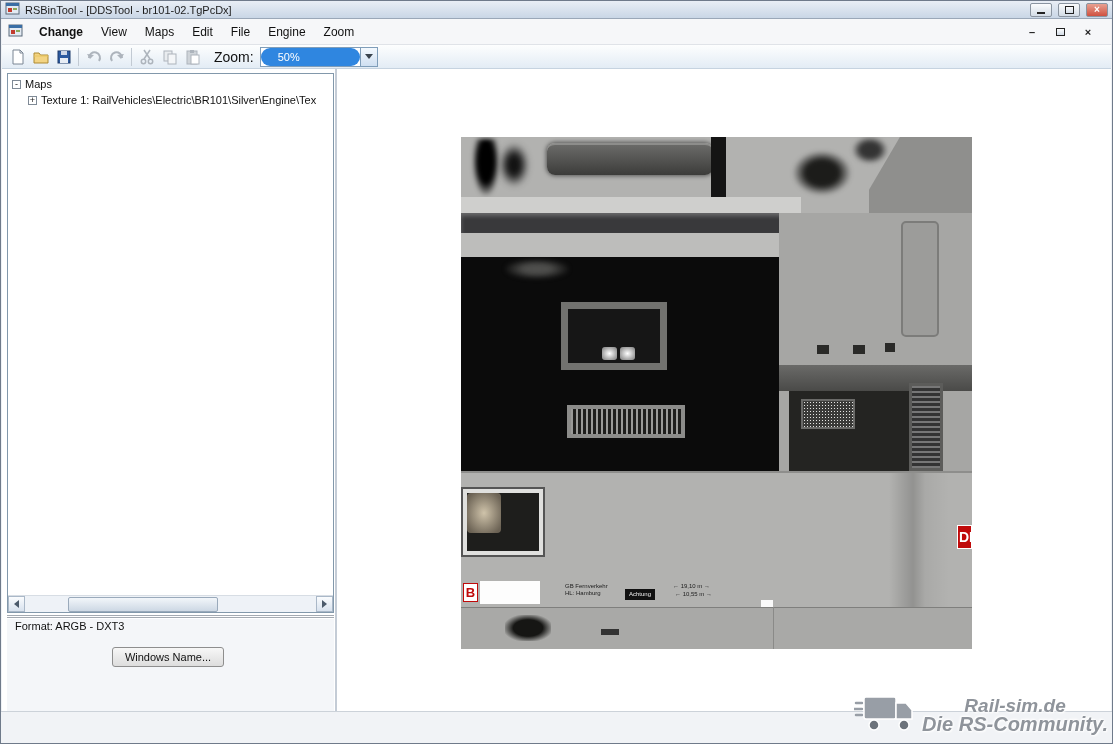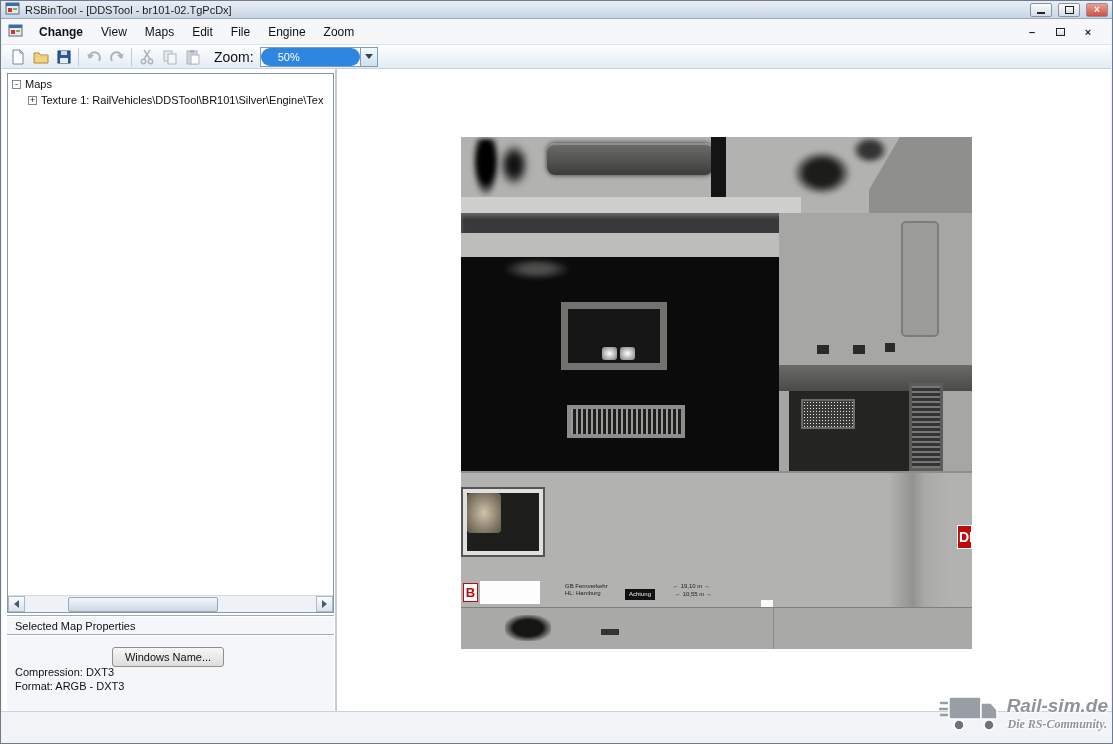--- a/index.html
+++ b/index.html
@@ -84,21 +84,21 @@
   .txt-tiny { font-size:6px; line-height:7px; color:#1c1c1c; transform-origin:0 0; }
 
   
   .statusbar { position:absolute; left:0; right:0; bottom:0; height:32px; background:#f1f3f6; border-top:1px solid #ccd2d9; }
 
   
   .watermark { position:absolute; right:4px; bottom:6px; display:flex; align-items:center; gap:4px; z-index:50; }
   .wm-text { text-align:center; font-style:italic; font-weight:bold; color:#8f949b;
     text-shadow:0 0 2px #fff, 0 0 4px #fff, 1px 1px 2px #fff, -1px -1px 2px #fff; }
   .wm-line1 { font-size:19px; line-height:19px; }
-  .wm-line2 { font-size:12px; line-height:18px;font-family:Liberation Serif, serif; }
+  .wm-line2 { font-size:20px; line-height:18px; }
 </style>
 </head>
 <body>
 
 <div class="window">
 
   <div class="titlebar">
     <span>
       <svg width="16" height="16" viewBox="0 0 16 16">
           <rect x="1" y="2" width="13" height="11" fill="#e3eaf2" stroke="#5a6a7a"></rect>
@@ -212,39 +212,37 @@
 
   <div class="content">
 
     <div class="tree-panel">
       <div class="tree-row" style="margin-top:2px;">
         <span class="tgl">-</span>
         <span class="tree-label">Maps</span>
       </div>
       <div class="tree-row child">
         <span class="tgl">+</span>
-        <span class="tree-label">Texture 1: RailVehicles\DDSTool\BR101\Silver\Engine\Tex</span>
+        <span class="tree-label">Texture 1: RailVehicles\Electric\BR101\Silver\Engine\Tex</span>
       </div>
       <div class="hscroll">
         <span class="sbtn">
             <span class="tri-l"></span>
           </span>
         <span class="sthumb"></span>
         <span class="sbtn right">
             <span class="tri-r"></span>
           </span>
       </div>
     </div>
 
     <div class="props">
       <div class="groove"></div>
-      <div class="props-header">Selected Map Properties</div>
       <div class="groove"></div>
       <button class="cn-btn">Windows Name...</button>
-      <div class="prop-line first">Compression: DXT3</div>
       <div class="prop-line">Format: ARGB - DXT3</div>
     </div>
 
     <div class="vsplit"></div>
 
     <div class="main">
       <div class="texture">
 
         <div style="left:12px;top:2px;width:26px;height:56px;background:radial-gradient(ellipse at 50% 40%, #000 0%, #000 45%, transparent 75%);filter:blur(2px);"></div>
         <div style="left:38px;top:6px;width:30px;height:44px;background:radial-gradient(ellipse, #111 30%, transparent 70%);filter:blur(3px);"></div>

